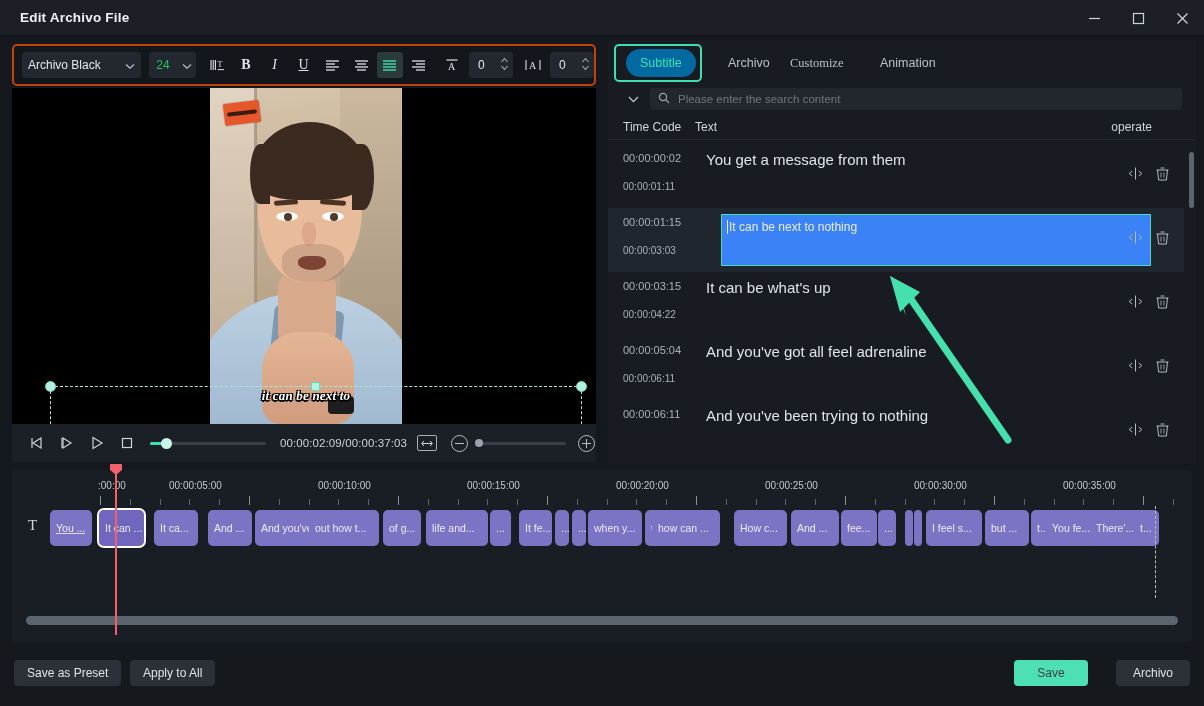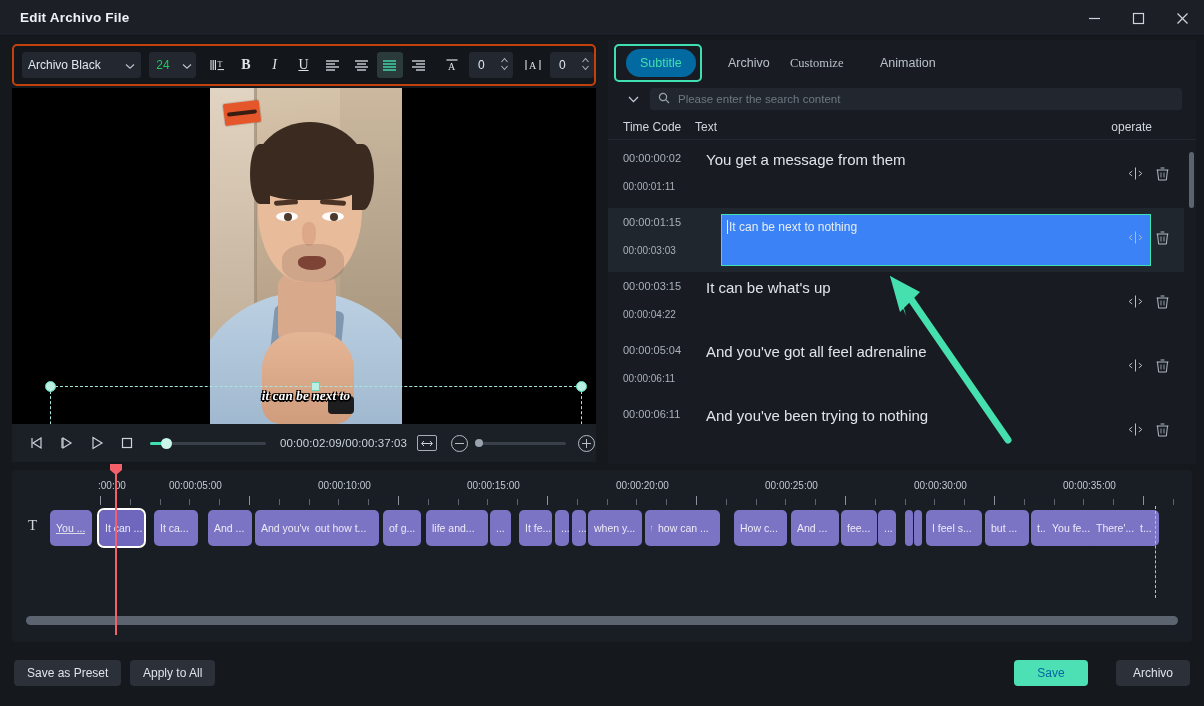--- a/index.html
+++ b/index.html
@@ -292,21 +292,21 @@
   #tl-scroll-thumb { position:absolute; left: 14px; top: 146px; width: 1152px; height: 9px;
                      background:#5b646f; border-radius: 5px; }
 
   
   #footer { position:absolute; left:0; top: 648px; width: 1204px; height: 58px; background:#15181d;}
   .fbtn {
     position:absolute; top: 12px; height: 26px; border-radius: 4px;
     display:flex; align-items:center; justify-content:center;
     font-size: 12px; color:#dfe4ea; background: #2b3039; padding: 0 13px;
   }
-  .fbtn.primary { background: #4ce0b4; color: #0369a1; font-weight: normal; }
+  .fbtn.primary { background: #4ce0b4; color: #404040; font-weight: normal; }
   #btn-save-preset { left: 14px; }
   #btn-apply-all  { left: 130px; }
   #btn-save   { right: 116px; width: 74px; }
   #btn-cancel { right: 14px; width: 74px; }
 </style>
 </head>
 <body>
 
 <div id="titlebar">
   <div id="title-text">Edit Archivo File</div>

